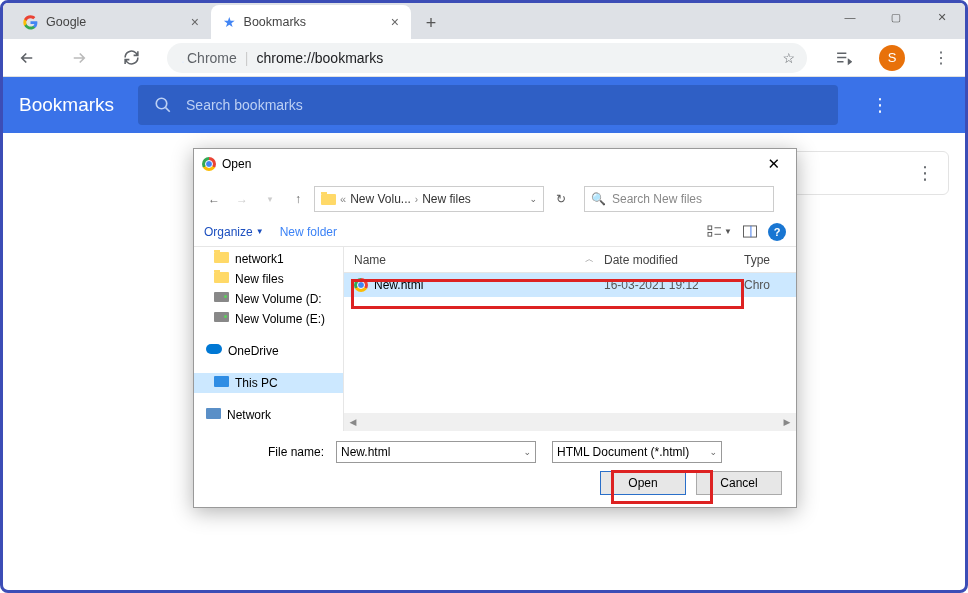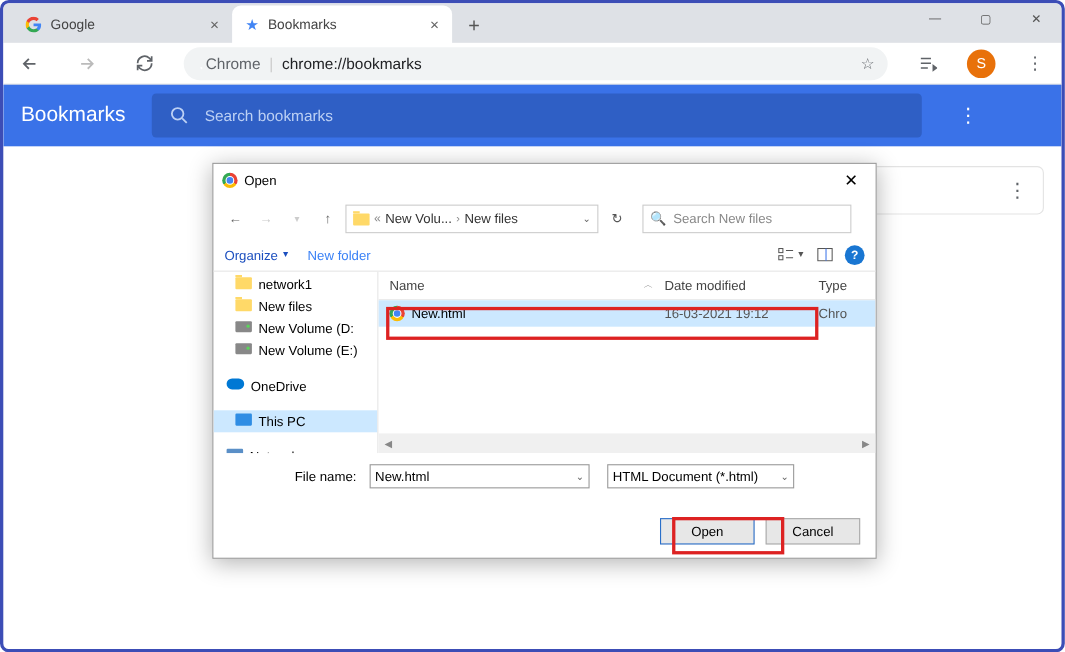--- a/index.html
+++ b/index.html
@@ -70,21 +70,21 @@
 .fd-col-type{flex:1}
 .fd-filerow{height:24px;display:flex;align-items:center;padding-left:10px;background:#cce8ff}
 .fd-filerow .name{width:250px;display:flex;align-items:center;gap:6px}
 .fd-filerow .date{width:140px;color:#555}
 .fd-filerow .type{flex:1;color:#555}
 .chrome-doc-ic{width:14px;height:14px;border-radius:50%;background:conic-gradient(#ea4335 0 120deg,#fbbc05 120deg 240deg,#34a853 240deg 360deg);position:relative;flex-shrink:0}
 .chrome-doc-ic:after{content:"";position:absolute;inset:3px;background:#4285f4;border-radius:50%;border:1.5px solid #fff}
 .fd-scroll{height:18px;background:#f0f0f0;display:flex;align-items:center;margin-top:auto}
 .fd-scroll .track{flex:1;height:16px;background:#f0f0f0;position:relative}
 .fd-scroll .btn{width:18px;height:16px;display:flex;align-items:center;justify-content:center;color:#888;font-size:9px}
-.fd-bottom{padding:10px 14px 12px;display:flex;flex-direction:column;gap:27px}
+.fd-bottom{padding:10px 14px 12px;display:flex;flex-direction:column;gap:8px}
 .fd-row1{display:flex;align-items:center;gap:8px}
 .fd-label{width:120px;text-align:right;padding-right:4px}
 .fd-input{flex:1;height:22px;border:1px solid #999;padding:0 4px;display:flex;align-items:center;justify-content:space-between;max-width:200px}
 .fd-select{width:170px;height:22px;border:1px solid #999;display:flex;align-items:center;justify-content:space-between;padding:0 4px;margin-left:8px}
 .fd-row2{display:flex;justify-content:flex-end;gap:10px}
 .fd-btn{width:86px;height:24px;border:1px solid #aaa;background:#e7e7e7;display:flex;align-items:center;justify-content:center}
 .fd-btn.primary{border:1px solid #2a6fc9;background:#e7e7e7}
 .hl-red{position:absolute;border:3px solid #d22;pointer-events:none}
 .hl1{left:348px;top:276px;width:393px;height:30px}
 .hl2{left:608px;top:467px;width:102px;height:34px}

